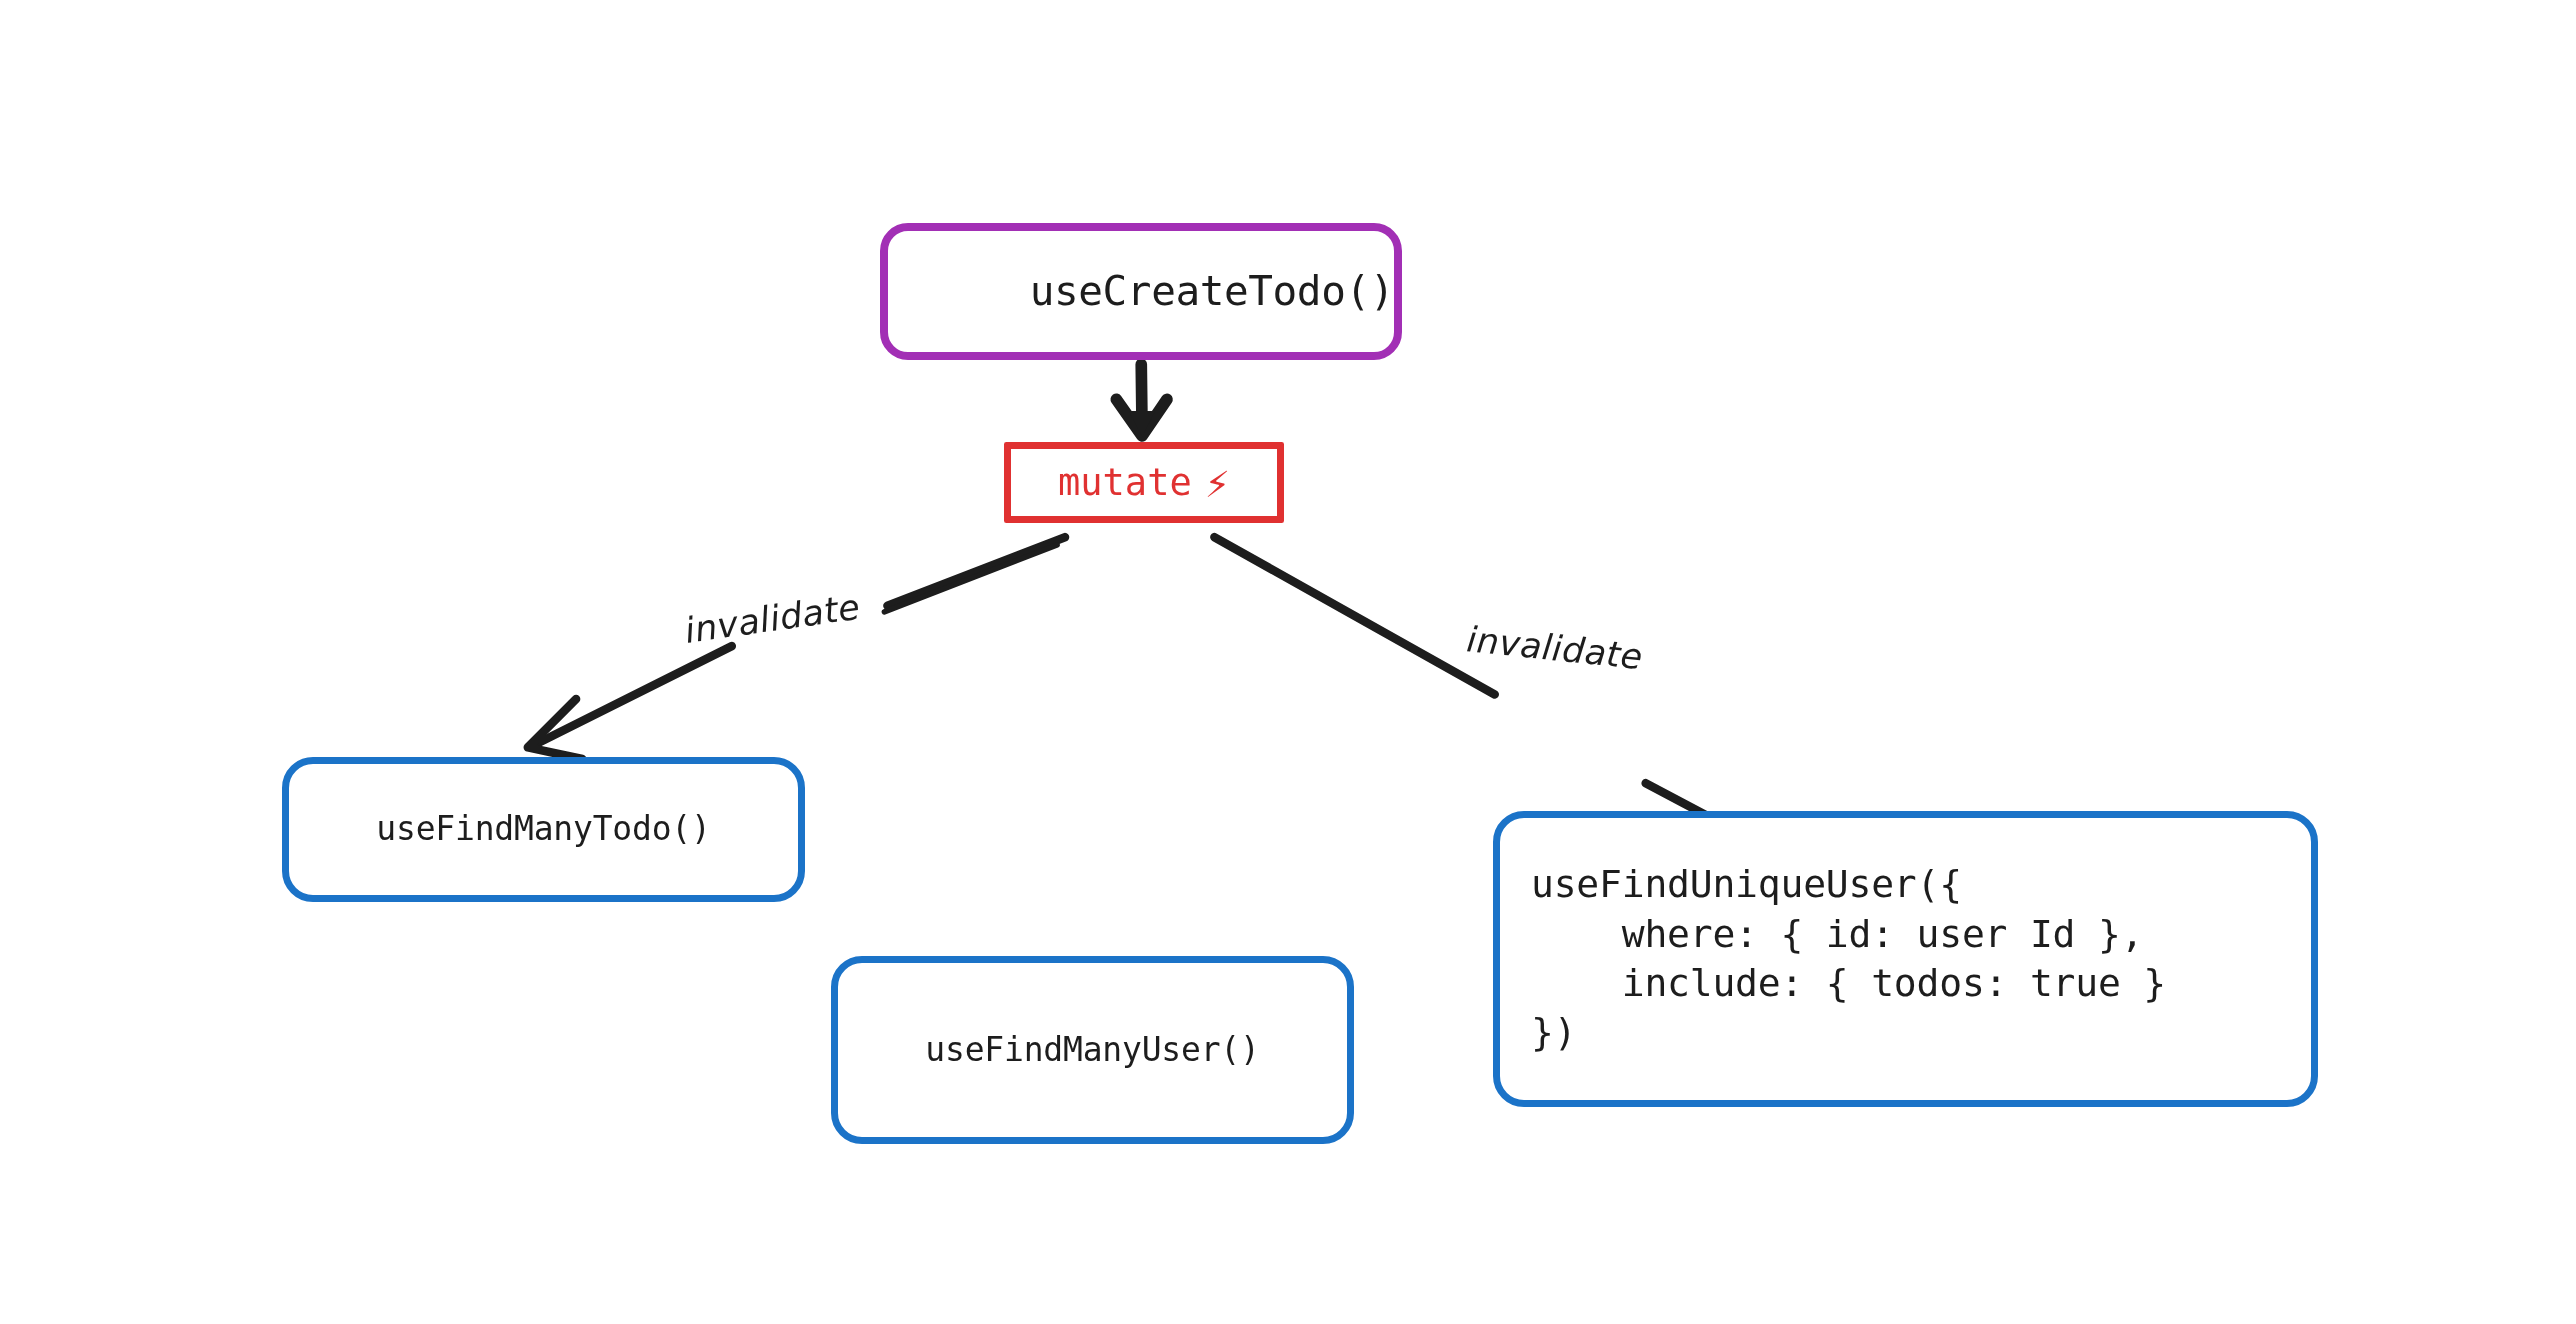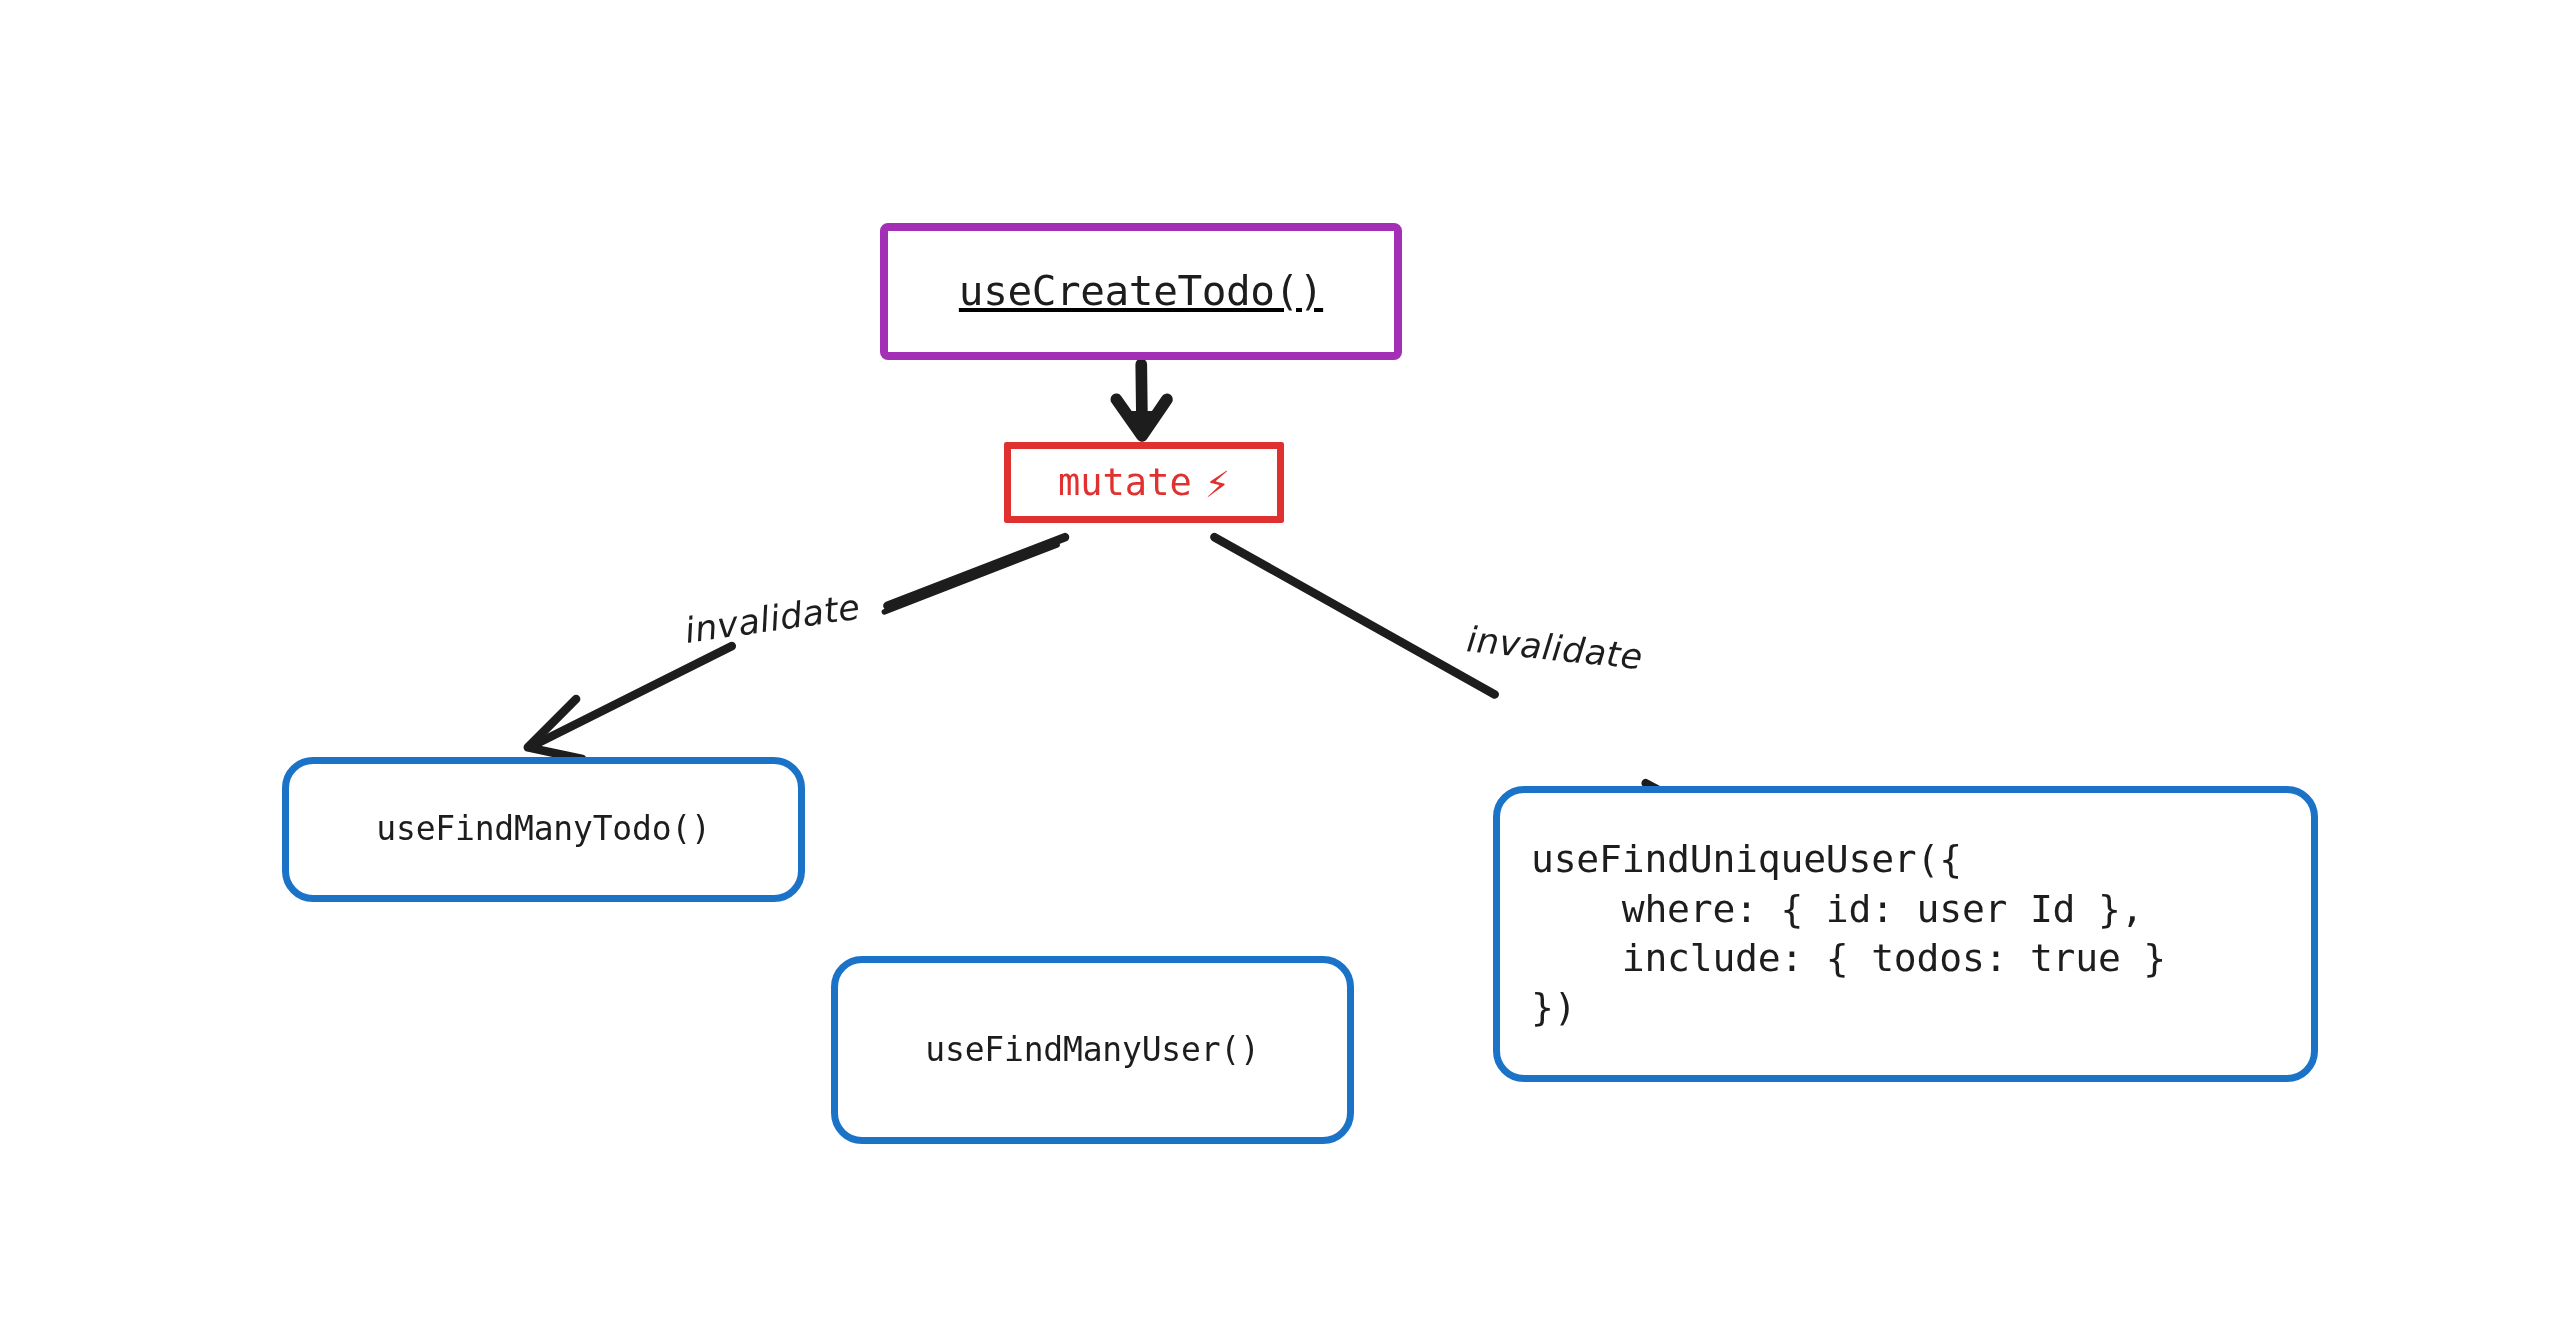--- a/index.html
+++ b/index.html
@@ -42,23 +42,22 @@
 
   .node-label {
     font-family: "DejaVu Sans Mono", monospace;
     white-space: pre;
     line-height: 1.22;
   }
 
   
   .node-purple {
     border: 8.6px solid #a22fb5;
-    border-radius: 8px;
-    justify-content: center;
-    text-decoration: underline;
+    border-radius: 28px;
+    justify-content: flex-end;
   }
   .node-purple .node-label {
     color: #1d1d1d;
     font-size: 41px;
     letter-spacing: -0.4px;
   }
 
   
   .node-red {
     border: 7.8px solid #e03131;
@@ -89,20 +88,21 @@
   .node-blue .node-label {
     color: #1d1d1d;
     font-size: 33px;
     letter-spacing: -0.2px;
   }
 
   .node-blue.code-node {
     justify-content: flex-start;
     align-items: center;
     padding-left: 31px;
+    margin-top: 25px;
   }
   .node-blue.code-node .node-label {
     font-size: 38px;
     line-height: 1.30;
   }
 
   
   .edge-label {
     position: absolute;
     font-family: "DejaVu Sans", sans-serif;

